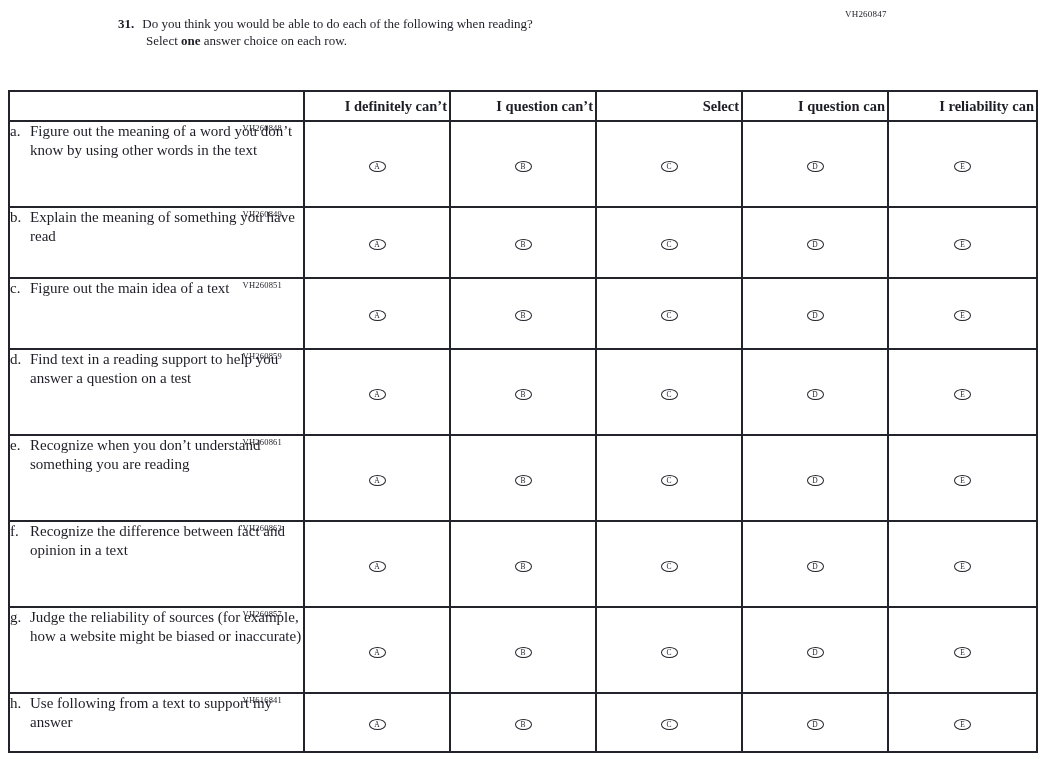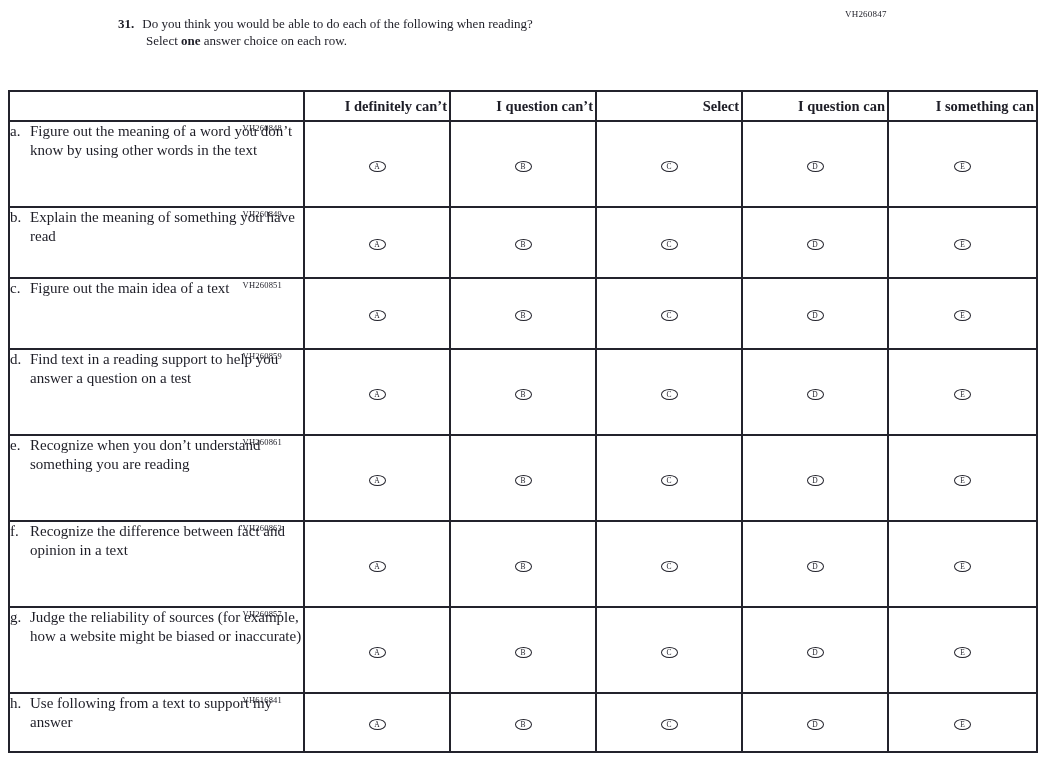--- a/index.html
+++ b/index.html
@@ -111,21 +111,21 @@
       <col style="width:146px">
       <col style="width:149px">
     </colgroup>
     <thead>
       <tr>
         <th></th>
         <th>I definitely can’t</th>
         <th>I question can’t</th>
         <th>Select</th>
         <th>I question can</th>
-        <th>I something can</th>
+        <th>I reliability can</th>
       </tr>
     </thead>
     <tbody>
 
       <tr class="h86">
         <td class="label-cell">
           <div class="row-code">VH260848</div>
           <div class="row-label">
             <span class="row-letter">a.</span>
             <span class="row-text">Figure out the meaning of a word you don’t know by using other words in the text</span>

